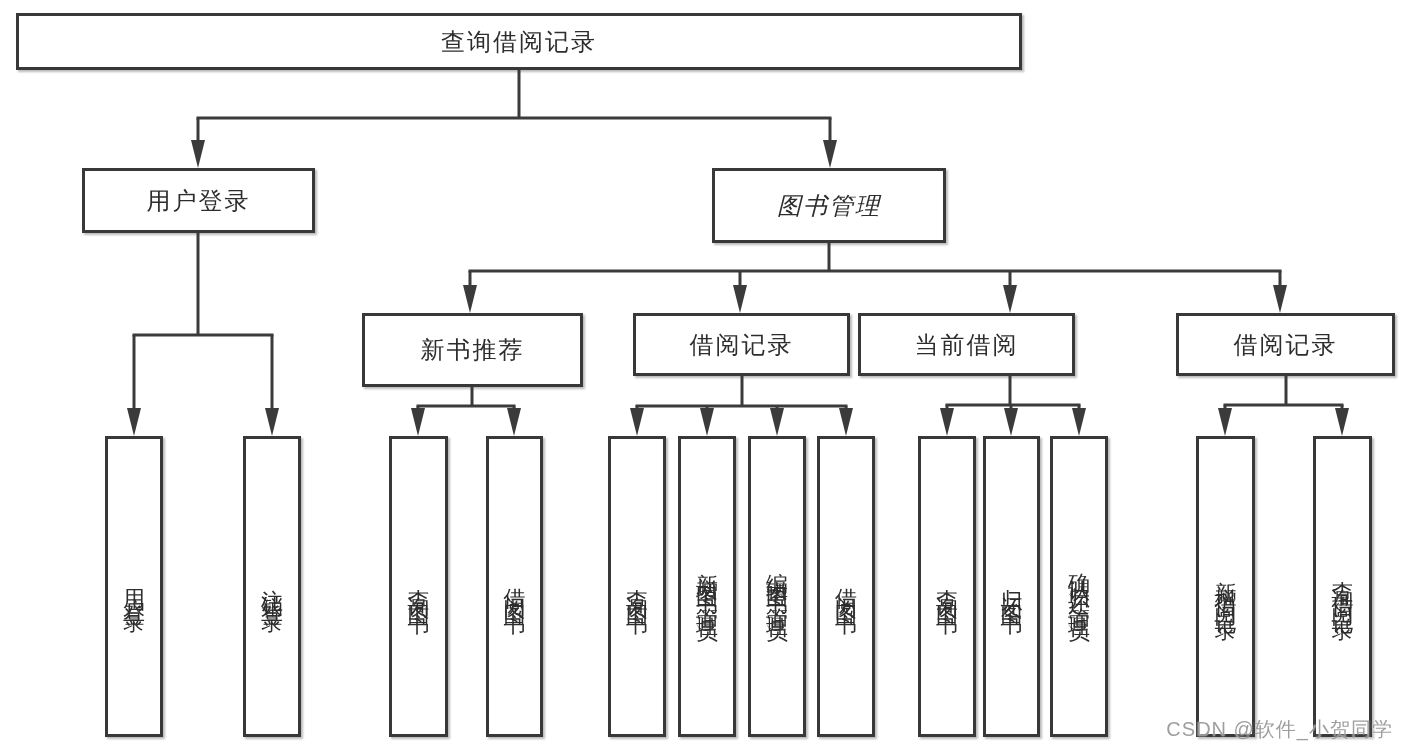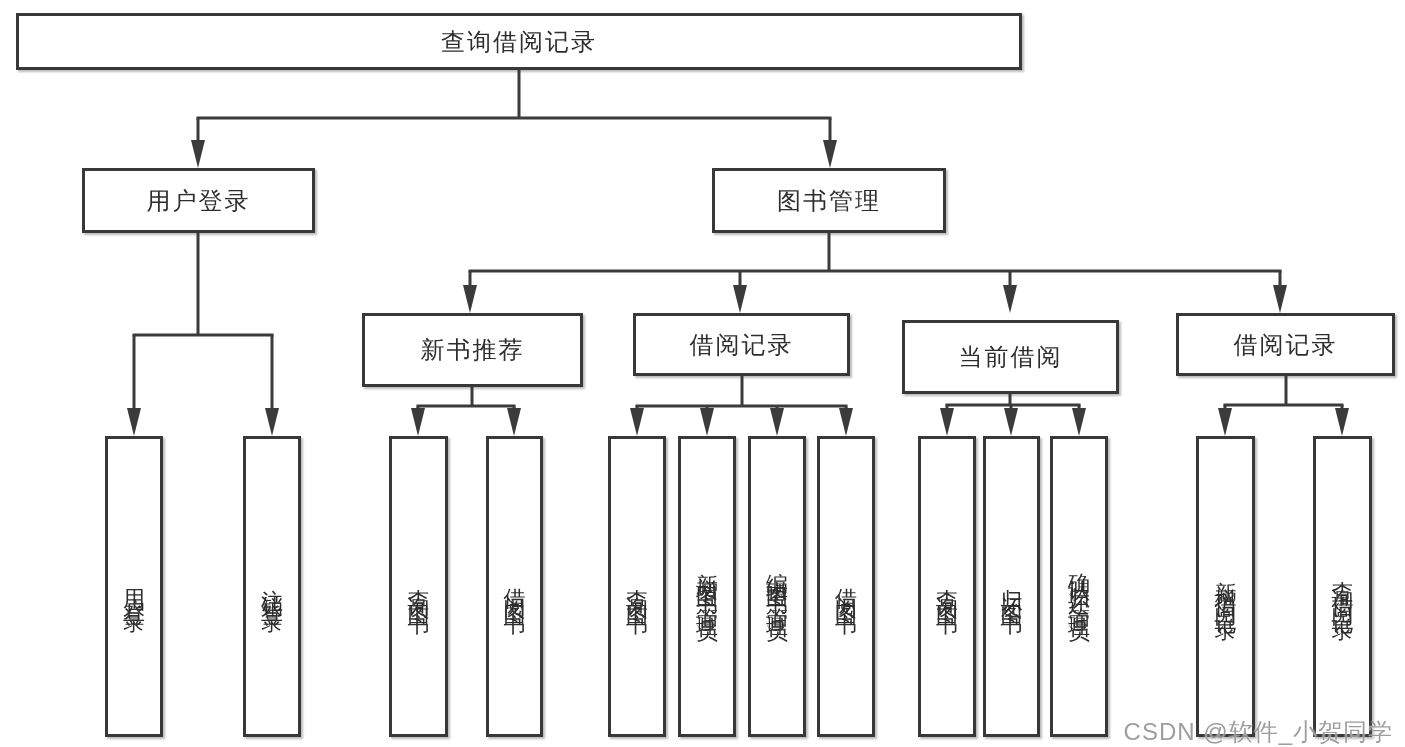--- a/index.html
+++ b/index.html
@@ -16,21 +16,21 @@
   .leaf{
     position:absolute;box-sizing:border-box;background:#ffffff;
     border:3px solid #383838;box-shadow:2px 2px 2px rgba(60,60,60,0.35);
     display:flex;align-items:center;justify-content:center;
     writing-mode:vertical-rl;text-orientation:mixed;
     font-size:22px;letter-spacing:8px;line-height:1;z-index:2;
   }
   #connectors{position:absolute;left:0;top:0;z-index:1;}
   #watermark{
     position:absolute;top:716px;right:12px;z-index:5;
-    font-size:24px;color:rgba(148,148,148,0.9);
+    font-size:20px;color:rgba(148,148,148,0.9);
     text-shadow:0 0 2px rgba(255,255,255,0.9);
     letter-spacing:1px;
   }
 </style>
 </head>
 <body>
 
 <div id="stage">
 
   <svg id="connectors" width="1405" height="747" viewBox="0 0 1405 747" aria-hidden="true">
@@ -95,25 +95,25 @@
       <polygon points="1004,408 1018,408 1011,436"></polygon>
       <polygon points="1072,408 1086,408 1079,436"></polygon>
       <polygon points="1218,408 1232,408 1225,436"></polygon>
       <polygon points="1335,408 1349,408 1342,436"></polygon>
     </g>
   </svg>
 
   <div class="node" style="left:16px;top:13px;width:1006px;height:57px;">查询借阅记录</div>
 
   <div class="node" style="left:82px;top:168px;width:233px;height:65px;">用户登录</div>
-  <div class="node" style="left:712px;top:168px;width:234px;height:65px;">图书管理</div>
+  <div class="node" style="left:712px;top:168px;width:234px;height:75px;font-style:italic;">图书管理</div>
 
   <div class="node" style="left:362px;top:313px;width:221px;height:74px;">新书推荐</div>
   <div class="node" style="left:633px;top:313px;width:217px;height:63px;">借阅记录</div>
-  <div class="node" style="left:902px;top:313px;width:217px;height:74px;margin-top:7px;">当前借阅</div>
+  <div class="node" style="left:858px;top:313px;width:217px;height:63px;">当前借阅</div>
   <div class="node" style="left:1176px;top:313px;width:219px;height:63px;">借阅记录</div>
 
   <div class="leaf" style="left:105px;top:436px;width:58px;height:301px;">用户登录</div>
   <div class="leaf" style="left:243px;top:436px;width:58px;height:301px;">注销登录</div>
 
   <div class="leaf" style="left:389px;top:436px;width:59px;height:301px;">查询图书</div>
   <div class="leaf" style="left:486px;top:436px;width:57px;height:301px;">借阅图书</div>
 
   <div class="leaf" style="left:608px;top:436px;width:58px;height:301px;">查询图书</div>
   <div class="leaf" style="left:678px;top:436px;width:58px;height:301px;letter-spacing:7px;">新增图书（管理员）</div>

